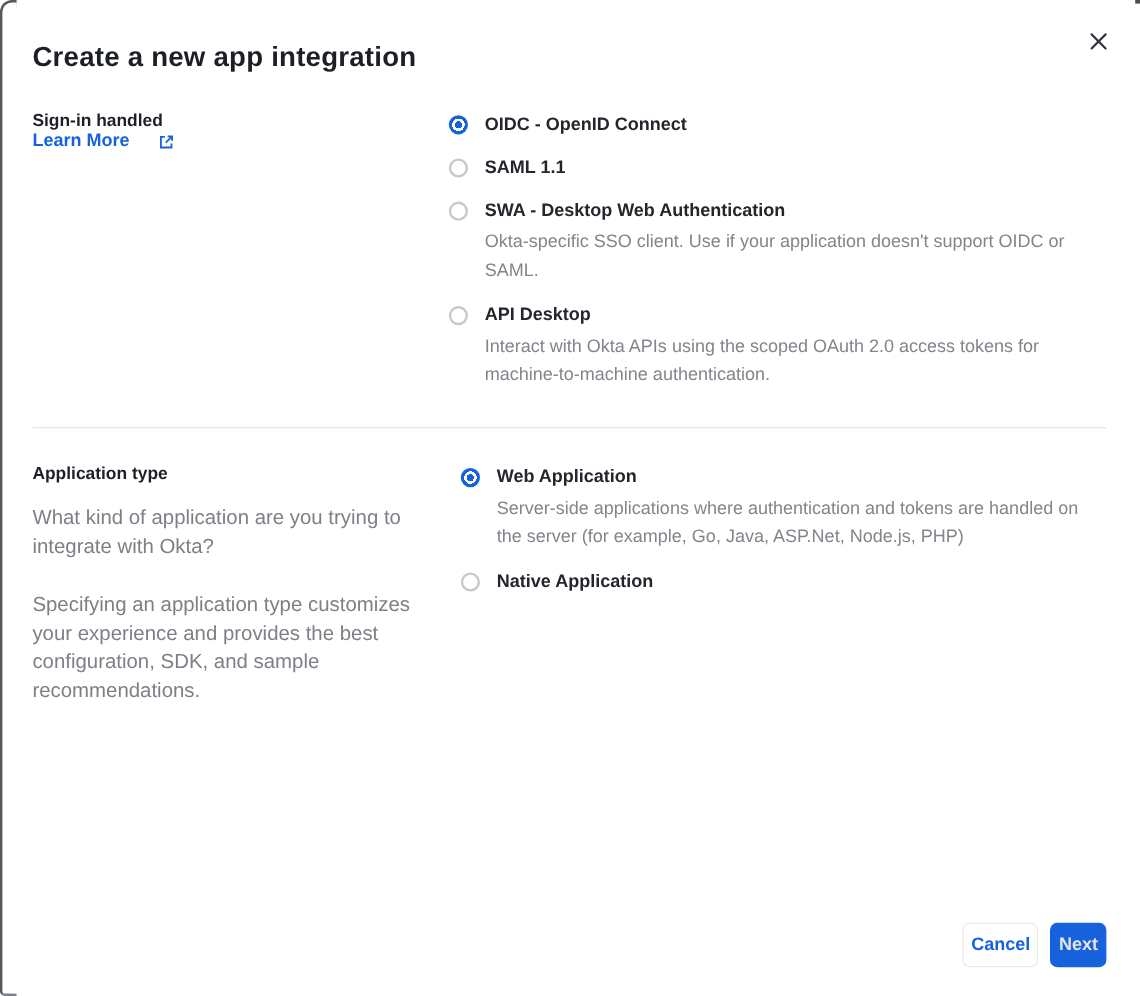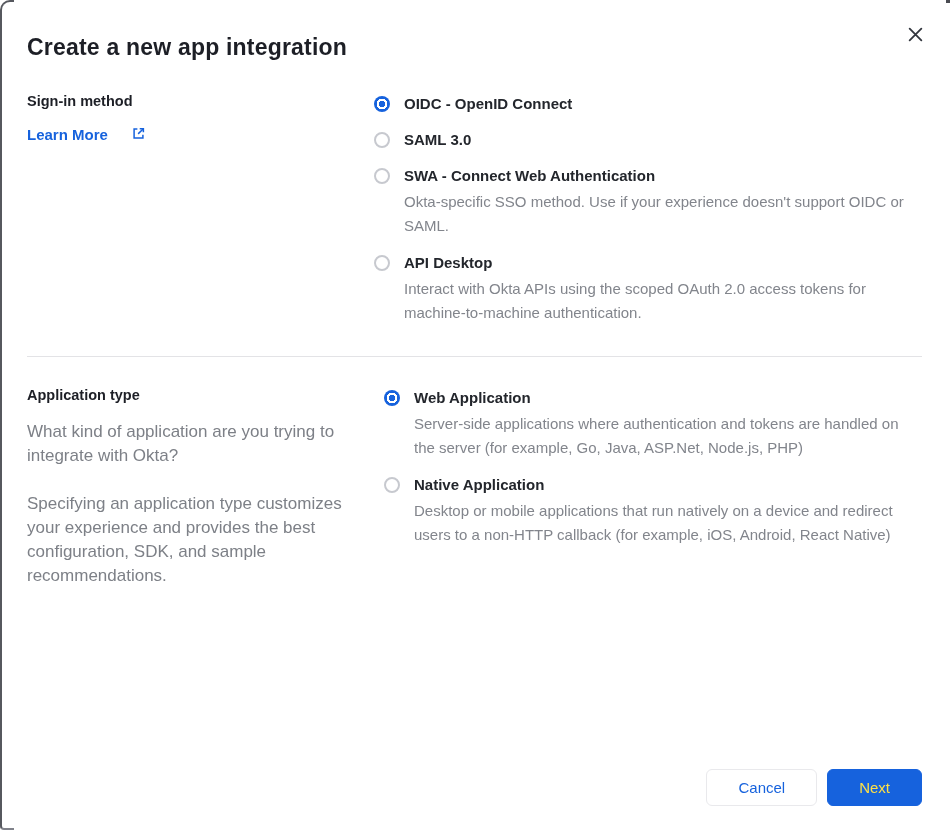--- a/index.html
+++ b/index.html
@@ -38,22 +38,22 @@
     background: none; border: none; cursor: pointer; padding: 4px;
     margin-top: -12px; margin-right: -6px; line-height: 0;
   }
 
   .section { display: flex; margin-top: 32px; }
   .section-left { width: 347px; flex: none; padding-right: 10px; }
   .section-right { flex: 1; min-width: 0; }
 
   .section-label { font-size: 14.5px; font-weight: 700; color: #1d1f26; }
   .learn-more {
-    display: inline-flex; align-items: flex-start; gap: 23px;
-    margin-top: 17px; color: #1662dd; font-size: 15px; font-weight: 700;
+    display: inline-flex; align-items: flex-end; gap: 23px;
+    color: #1662dd; font-size: 15px; font-weight: 700;
     text-decoration: none; cursor: pointer;
   }
   .section-left p {
     margin-top: 17px; font-size: 17px; line-height: 24px; color: #7d8087;
   }
   .section-left p + p { margin-top: 24px; }
 
   .option { display: flex; gap: 14px; margin-bottom: 14px; cursor: pointer; }
   .option:last-child { margin-bottom: 0; }
   .radio {
@@ -68,46 +68,46 @@
   .option-desc { font-size: 15px; color: #82858c; line-height: 24px; margin-top: 3px; max-width: 508px; }
 
   .divider { border: none; border-top: 1px solid #e3e3e6; margin: 31px 0 0 0; }
   .divider + .section { margin-top: 30px; gap: 10px; }
 
   .footer {
     margin-top: auto; display: flex; justify-content: flex-end; align-items: center; gap: 10px;
     padding-top: 12px;
   }
   .btn {
-    font-family: inherit; font-size: 15px; font-weight: 400;
-    border-radius: 6px; height: 37px; padding: 0 31px; cursor: pointer;
+    font-family: inherit; font-size: 15px; font-weight: 700;
+    border-radius: 6px; height: 37px; padding: 0 6px; cursor: pointer;
   }
   .btn-cancel { background: #ffffff; color: #1662dd; border: 1px solid #e9e9ec; }
-  .btn-next { background: #1662dd; color: #fde047; border: 1px solid #1662dd; }
+  .btn-next { background: #1662dd; color: #e5e5e5; border: 1px solid #1662dd; }
 </style>
 </head>
 <body>
 
 <div class="edge-left"></div>
 <div class="corner-dot"></div>
 
 <div class="modal">
 
   <div class="header">
     <h1 class="dialog-title">Create a new app integration</h1>
     <button class="close-btn" aria-label="Close">
       <svg width="17" height="17" viewBox="0 0 16 16">
         <path stroke="#32363e" stroke-width="1.7" stroke-linecap="round" d="M2.5 2.5l11 11M13.5 2.5l-11 11" fill="none"></path>
       </svg>
     </button>
   </div>
 
   <div class="section">
     <div class="section-left">
-      <div class="section-label">Sign-in method</div>
+      <div class="section-label">Sign-in handled</div>
       <a class="learn-more">
         <span>Learn More</span>
         <svg width="15" height="15" viewBox="0 0 16 16">
           <path fill="none" stroke="#1662dd" stroke-width="1.6" d="M6.8 3.3H3.3v9.4h9.4V9.2"></path>
           <path fill="none" stroke="#1662dd" stroke-width="1.6" d="M9.3 2.8h3.9v3.9"></path>
           <path fill="none" stroke="#1662dd" stroke-width="1.6" d="M12.9 3.1L7.6 8.4"></path>
         </svg>
       </a>
     </div>
     <div class="section-right">
@@ -115,29 +115,29 @@
       <div class="option">
         <span class="radio checked"></span>
         <div>
           <div class="option-label">OIDC - OpenID Connect</div>
         </div>
       </div>
 
       <div class="option">
         <span class="radio"></span>
         <div>
-          <div class="option-label">SAML 3.0</div>
+          <div class="option-label">SAML 1.1</div>
         </div>
       </div>
 
       <div class="option">
         <span class="radio"></span>
         <div>
-          <div class="option-label">SWA - Connect Web Authentication</div>
-          <div class="option-desc">Okta-specific SSO method. Use if your experience doesn't support OIDC or SAML.</div>
+          <div class="option-label">SWA - Desktop Web Authentication</div>
+          <div class="option-desc">Okta-specific SSO client. Use if your application doesn't support OIDC or SAML.</div>
         </div>
       </div>
 
       <div class="option">
         <span class="radio"></span>
         <div>
           <div class="option-label">API Desktop</div>
           <div class="option-desc">Interact with Okta APIs using the scoped OAuth 2.0 access tokens for machine-to-machine authentication.</div>
         </div>
       </div>
@@ -161,21 +161,20 @@
           <div class="option-label">Web Application</div>
           <div class="option-desc">Server-side applications where authentication and tokens are handled on the server (for example, Go, Java, ASP.Net, Node.js, PHP)</div>
         </div>
       </div>
 
 
       <div class="option">
         <span class="radio"></span>
         <div>
           <div class="option-label">Native Application</div>
-          <div class="option-desc">Desktop or mobile applications that run natively on a device and redirect users to a non-HTTP callback (for example, iOS, Android, React Native)</div>
         </div>
       </div>
 
     </div>
   </div>
 
   <div class="footer">
     <button class="btn btn-cancel">Cancel</button>
     <button class="btn btn-next">Next</button>
   </div>

